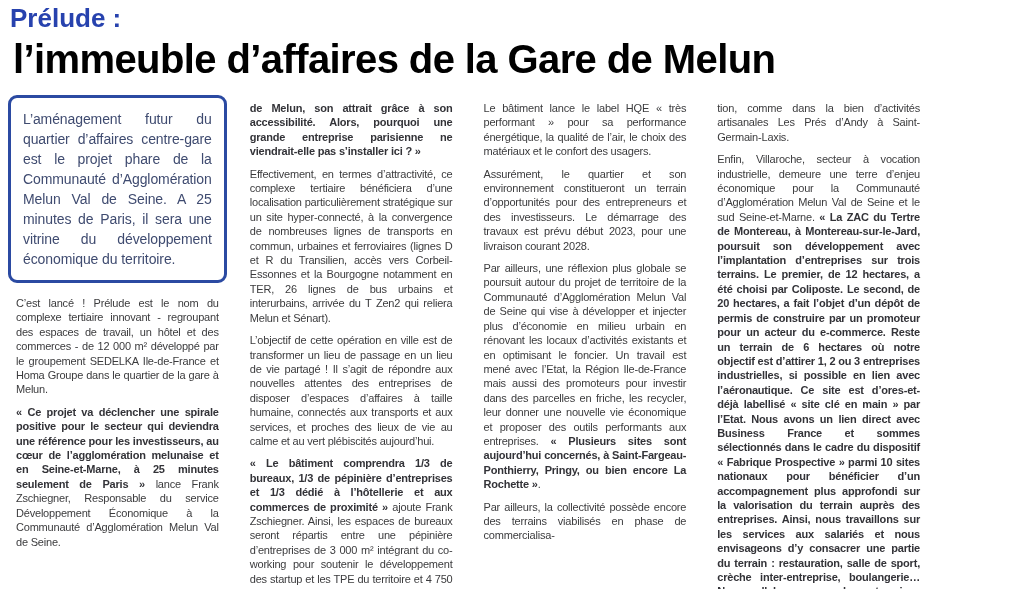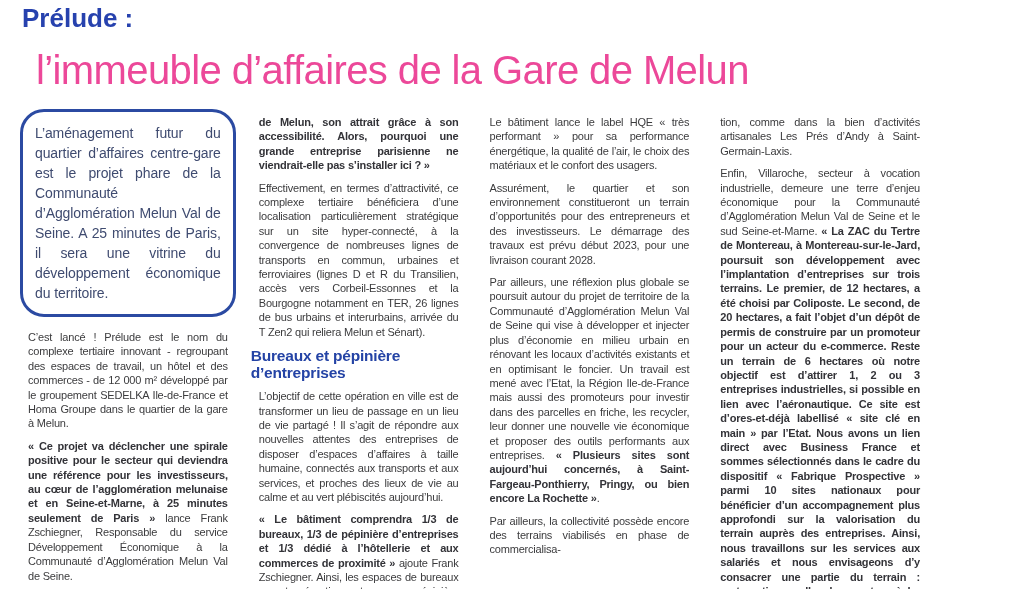--- a/index.html
+++ b/index.html
@@ -1,22 +1,22 @@
 <!DOCTYPE html>
 <html lang="fr"><head>
 <meta charset="utf-8">
 <style>
   html,body{margin:0;padding:0;background:#ffffff;}
   body{width:1016px;height:589px;overflow:hidden;font-family:"Liberation Sans",sans-serif;}
-  .page{position:relative;width:936px;height:589px;box-sizing:border-box;padding:3px 8px 0 20px;overflow:hidden;}
+  .page{position:relative;width:936px;height:589px;box-sizing:border-box;padding:3px 8px 0 8px;overflow:hidden;}
   .kicker{color:#2742ae;font-weight:bold;font-size:26px;line-height:30px;margin:0 0 0 2px;}
-  .main-title{color:#ec4899;font-weight:normal;font-size:40px;line-height:42px;letter-spacing:-0.6px;margin:16px;}
+  .main-title{color:#000000;font-weight:bold;font-size:40px;line-height:42px;letter-spacing:-0.6px;margin:5px;}
   .columns{display:grid;grid-template-columns:repeat(4,1fr);column-gap:15px;margin-top:13px;height:497px;overflow:hidden;}
   .col{overflow:hidden;text-align:justify;font-size:11px;line-height:14.4px;letter-spacing:-0.2px;color:#3b3b3d;}
-  .intro-box{box-sizing:border-box;border:3px solid #2b4aa2;border-radius:24px;padding:11px 12px;margin:2px 0 13px 0;
+  .intro-box{box-sizing:border-box;border:3px solid #2b4aa2;border-radius:9px;padding:11px 12px;margin:2px 0 13px 0;
              color:#3f4b70;font-size:14px;line-height:20px;letter-spacing:-0.1px;text-align:justify;}
   p.body{margin:8px;}
   .b{font-weight:bold;color:#333338;}
   .heading{color:#2443a5;font-weight:bold;font-size:15.5px;line-height:17px;letter-spacing:-0.2px;
            margin:8px 0 4px 0;text-align:left;}
 </style>
 </head>
 <body>
 
 <div class="page">
@@ -30,21 +30,20 @@
       <div class="intro-box">
         <span>L’aménagement futur du quartier d’affaires centre-gare est le projet phare de la Communauté d’Agglomération Melun Val de Seine. A 25 minutes de Paris, il sera une vitrine du développement économique du territoire.</span>
       </div>
       <p class="body"><span>C’est lancé ! Prélude est le nom du complexe tertiaire innovant - regroupant des espaces de travail, un hôtel et des commerces - de 12 000 m² développé par le groupement SEDELKA Ile-de-France et Homa Groupe dans le quartier de la gare à Melun.</span></p>
       <p class="body"><span class="b">« Ce projet va déclencher une spirale positive pour le secteur qui deviendra une référence pour les investisseurs, au cœur de l’agglomération melunaise et en Seine-et-Marne, à 25 minutes seulement de Paris » </span><span>lance Frank Zschiegner, Responsable du service Développement Économique à la Communauté d’Agglomération Melun Val de Seine.</span></p>
     </div>
 
     <div class="col">
       <p class="body"><span class="b">de Melun, son attrait grâce à son accessibilité. Alors, pourquoi une grande entreprise parisienne ne viendrait-elle pas s’installer ici ? »</span></p>
       <p class="body"><span>Effectivement, en termes d’attractivité, ce complexe tertiaire bénéficiera d’une localisation particulièrement stratégique sur un site hyper-connecté, à la convergence de nombreuses lignes de transports en commun, urbaines et ferroviaires (lignes D et R du Transilien, accès vers Corbeil-Essonnes et la Bourgogne notamment en TER, 26 lignes de bus urbains et interurbains, arrivée du T Zen2 qui reliera Melun et Sénart).</span></p>
-      <h2 class="heading">Bureaux et pépinière d’entreprises</h2>
       <p class="body"><span>L’objectif de cette opération en ville est de transformer un lieu de passage en un lieu de vie partagé ! Il s’agit de répondre aux nouvelles attentes des entreprises de disposer d’espaces d’affaires à taille humaine, connectés aux transports et aux services, et proches des lieux de vie au calme et au vert plébiscités aujourd’hui.</span></p>
       <p class="body"><span class="b">« Le bâtiment comprendra 1/3 de bureaux, 1/3 de pépinière d’entreprises et 1/3 dédié à l’hôtellerie et aux commerces de proximité » </span><span>ajoute Frank Zschiegner. Ainsi, les espaces de bureaux seront répartis entre une pépinière d’entreprises de 3 000 m² intégrant du co-working pour soutenir le développement des startup et les TPE du territoire et 4 750 m² d’espaces de bureaux flexibles en commercialisation libre auprès d’investisseurs pour accompagner</span></p>
     </div>
 
     <div class="col">
       <p class="body"><span>Le bâtiment lance le label HQE « très performant » pour sa performance énergétique, la qualité de l’air, le choix des matériaux et le confort des usagers.</span></p>
       <p class="body"><span>Assurément, le quartier et son environnement constitueront un terrain d’opportunités pour des entrepreneurs et des investisseurs. Le démarrage des travaux est prévu début 2023, pour une livraison courant 2028.</span></p>
       <p class="body"><span>Par ailleurs, une réflexion plus globale se poursuit autour du projet de territoire de la Communauté d’Agglomération Melun Val de Seine qui vise à développer et injecter plus d’économie en milieu urbain en rénovant les locaux d’activités existants et en optimisant le foncier. Un travail est mené avec l’Etat, la Région Ile-de-France mais aussi des promoteurs pour investir dans des parcelles en friche, les recycler, leur donner une nouvelle vie économique et proposer des outils performants aux entreprises. </span><span class="b">« Plusieurs sites sont aujourd’hui concernés, à Saint-Fargeau-Ponthierry, Pringy, ou bien encore La Rochette »</span><span>.</span></p>
       <p class="body"><span>Par ailleurs, la collectivité possède encore des terrains viabilisés en phase de commercialisa-</span></p>
     </div>

